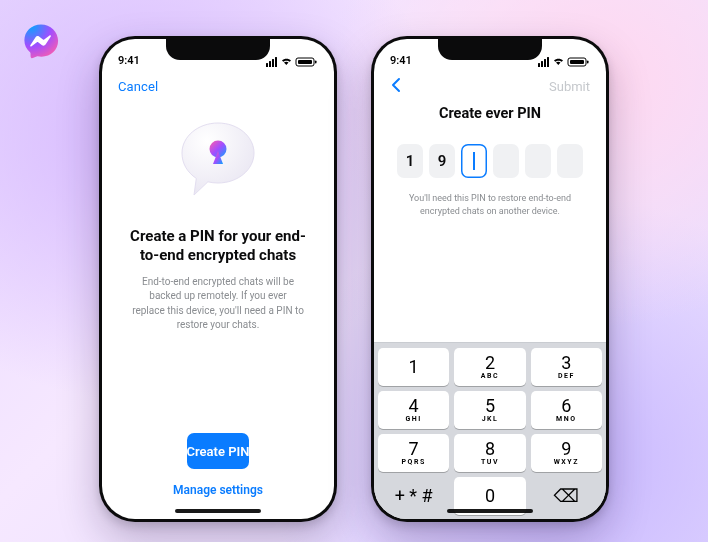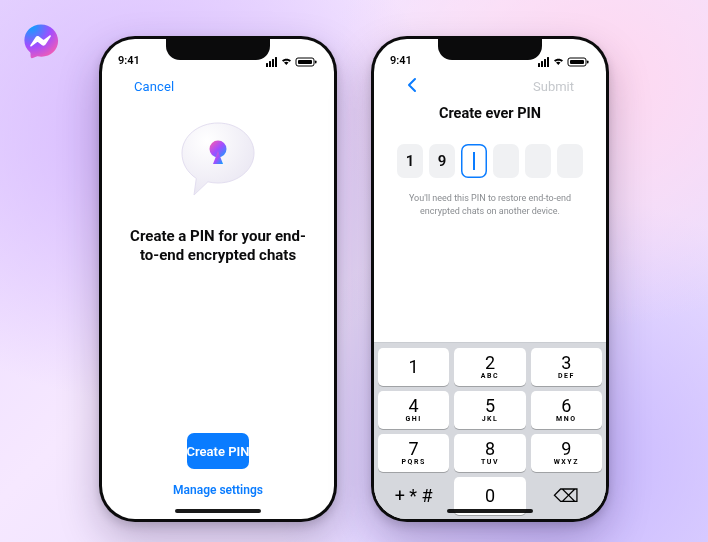--- a/index.html
+++ b/index.html
@@ -5,21 +5,21 @@
 html,body{margin:0;padding:0}
 body{width:708px;height:542px;font-family:-apple-system,BlinkMacSystemFont,"Segoe UI",Roboto,Helvetica,Arial,sans-serif;background:radial-gradient(ellipse 60% 70% at 20% 25%,#d6b9ff 0%,rgba(214,185,255,0) 70%),radial-gradient(ellipse 55% 65% at 85% 15%,#ffd8f0 0%,rgba(255,216,240,0) 70%),radial-gradient(ellipse 60% 70% at 80% 85%,#c7b6ff 0%,rgba(199,182,255,0) 70%),linear-gradient(135deg,#e9d9ff 0%,#f6e8ff 40%,#e3d9ff 100%);position:relative;overflow:hidden}
 .logo{position:absolute;top:22px;left:22px}
 .phones{position:absolute;top:36px;left:0;right:0;display:flex;justify-content:center;gap:34px}
 .phone{width:232px;height:480px;border-radius:36px;background:#0b0b0c;box-shadow:0 18px 40px rgba(30,10,60,.25),0 4px 10px rgba(0,0,0,.15);padding:3px;position:relative}
 .screen{width:100%;height:100%;border-radius:33px;background:#fff;overflow:hidden;position:relative;display:flex;flex-direction:column}
 .notch{position:absolute;top:0;left:50%;transform:translateX(-50%);width:104px;height:24px;background:#0b0b0c;border-radius:0 0 14px 14px;z-index:10}
 .home{position:absolute;bottom:6px;left:50%;transform:translateX(-50%);width:86px;height:4px;border-radius:3px;background:#000;opacity:.9}
 .statusbar{height:28px;display:flex;justify-content:space-between;align-items:flex-end;padding:0 16px 2px 16px;font-size:11px;font-weight:600}
 .statusbar .right svg{display:block}
-.nav{height:34px;display:flex;justify-content:space-between;align-items:center;padding:0 32px;font-size:13px}
+.nav{height:34px;display:flex;justify-content:space-between;align-items:center;padding:0 16px;font-size:13px}
 .link{color:#0a7cff;letter-spacing:.1px}
 .disabled{color:#c5c8cc}
 .content{flex:1;display:flex;flex-direction:column}
 .center{align-items:center;text-align:center}
 .p1 .illus{margin-top:14px}
 .p1 .title{font-size:15px;font-weight:700;color:#0b0b0c;line-height:1.25;padding:0 28px;margin-top:16px}
 .p1 .desc{font-size:10px;line-height:1.45;color:#8a8d91;padding:0 30px;margin-top:10px}
 .p1 .spacer{flex:1}
 .p1 .btn{margin:0 14px 0 14px;height:36px;border-radius:7px;background:#0a7cff;color:#fff;font-size:13px;font-weight:600;display:flex;align-items:center;justify-content:center}
 .p1 .manage{color:#0a7cff;font-size:12px;font-weight:600;text-align:center;margin:14px 0 22px 0}
@@ -99,20 +99,21 @@
               <stop offset="50%" stop-color="#a24dff"></stop>
               <stop offset="100%" stop-color="#0aa3ff"></stop>
             </linearGradient>
           </defs>
           <path fill="url(#bub)" stroke="#e3def0" stroke-width="1" d="M48 6c20 0 36 13.5 36 30S68 66 48 66c-3.5 0-6.9-.4-10.1-1.2L24 78l2.3-16.6C17 55.2 12 46.3 12 36 12 19.5 28 6 48 6z"></path>
           <circle cx="48" cy="32" r="8.5" fill="url(#kh)"></circle>
           <path d="M48 34 l5 13 h-10 z" fill="url(#kh)"></path>
         </svg>
       </div>
       <div class="title">Create a PIN for your end-to-end encrypted chats</div>
+      <div class="desc">End-to-end encrypted chats will be backed up remotely. If you ever replace this device, you'll need a PIN to restore your chats.</div>
       <div class="spacer"></div>
       <div class="btn">Create PIN</div>
       <div class="manage">Manage settings</div>
     </div>
     <div class="home"></div>
   </div>
 </div>
 
 <div class="phone">
   <div class="notch"></div>

